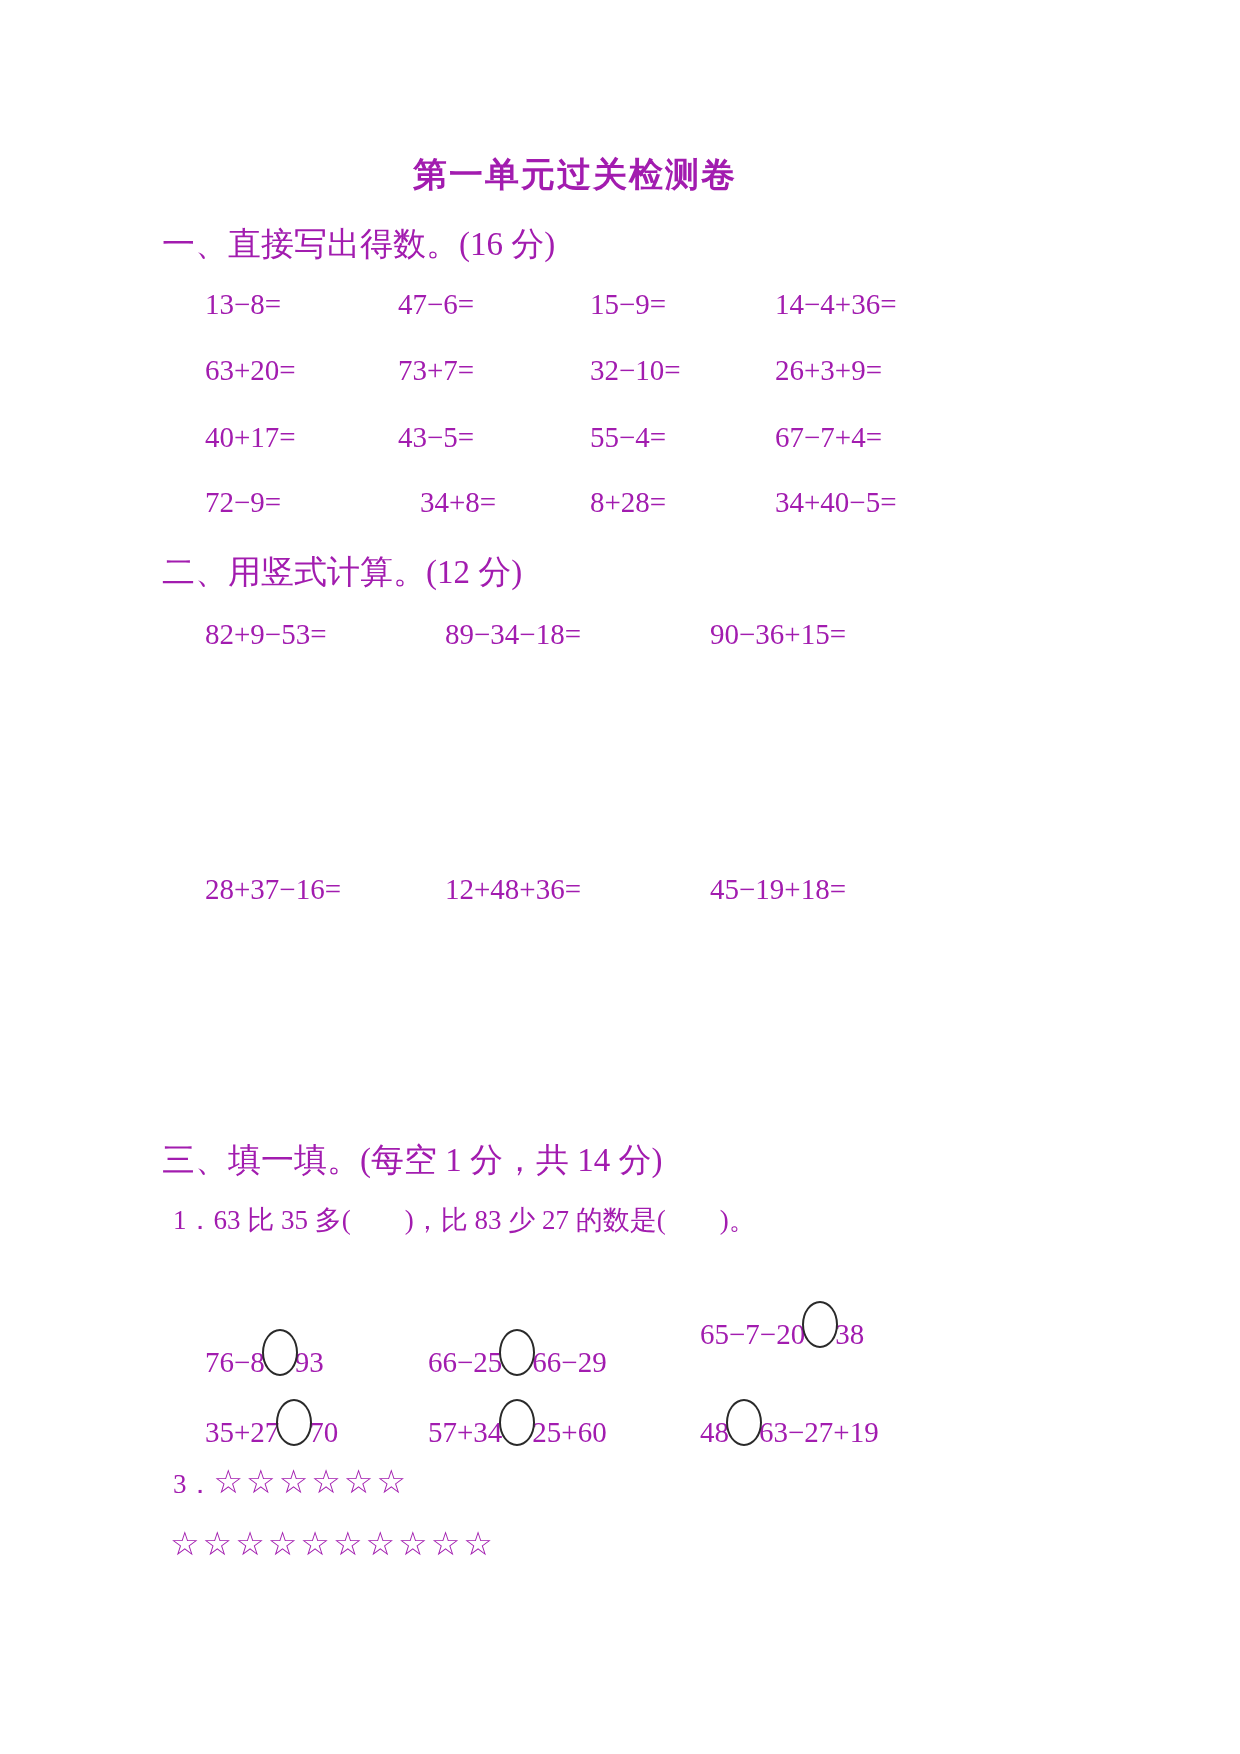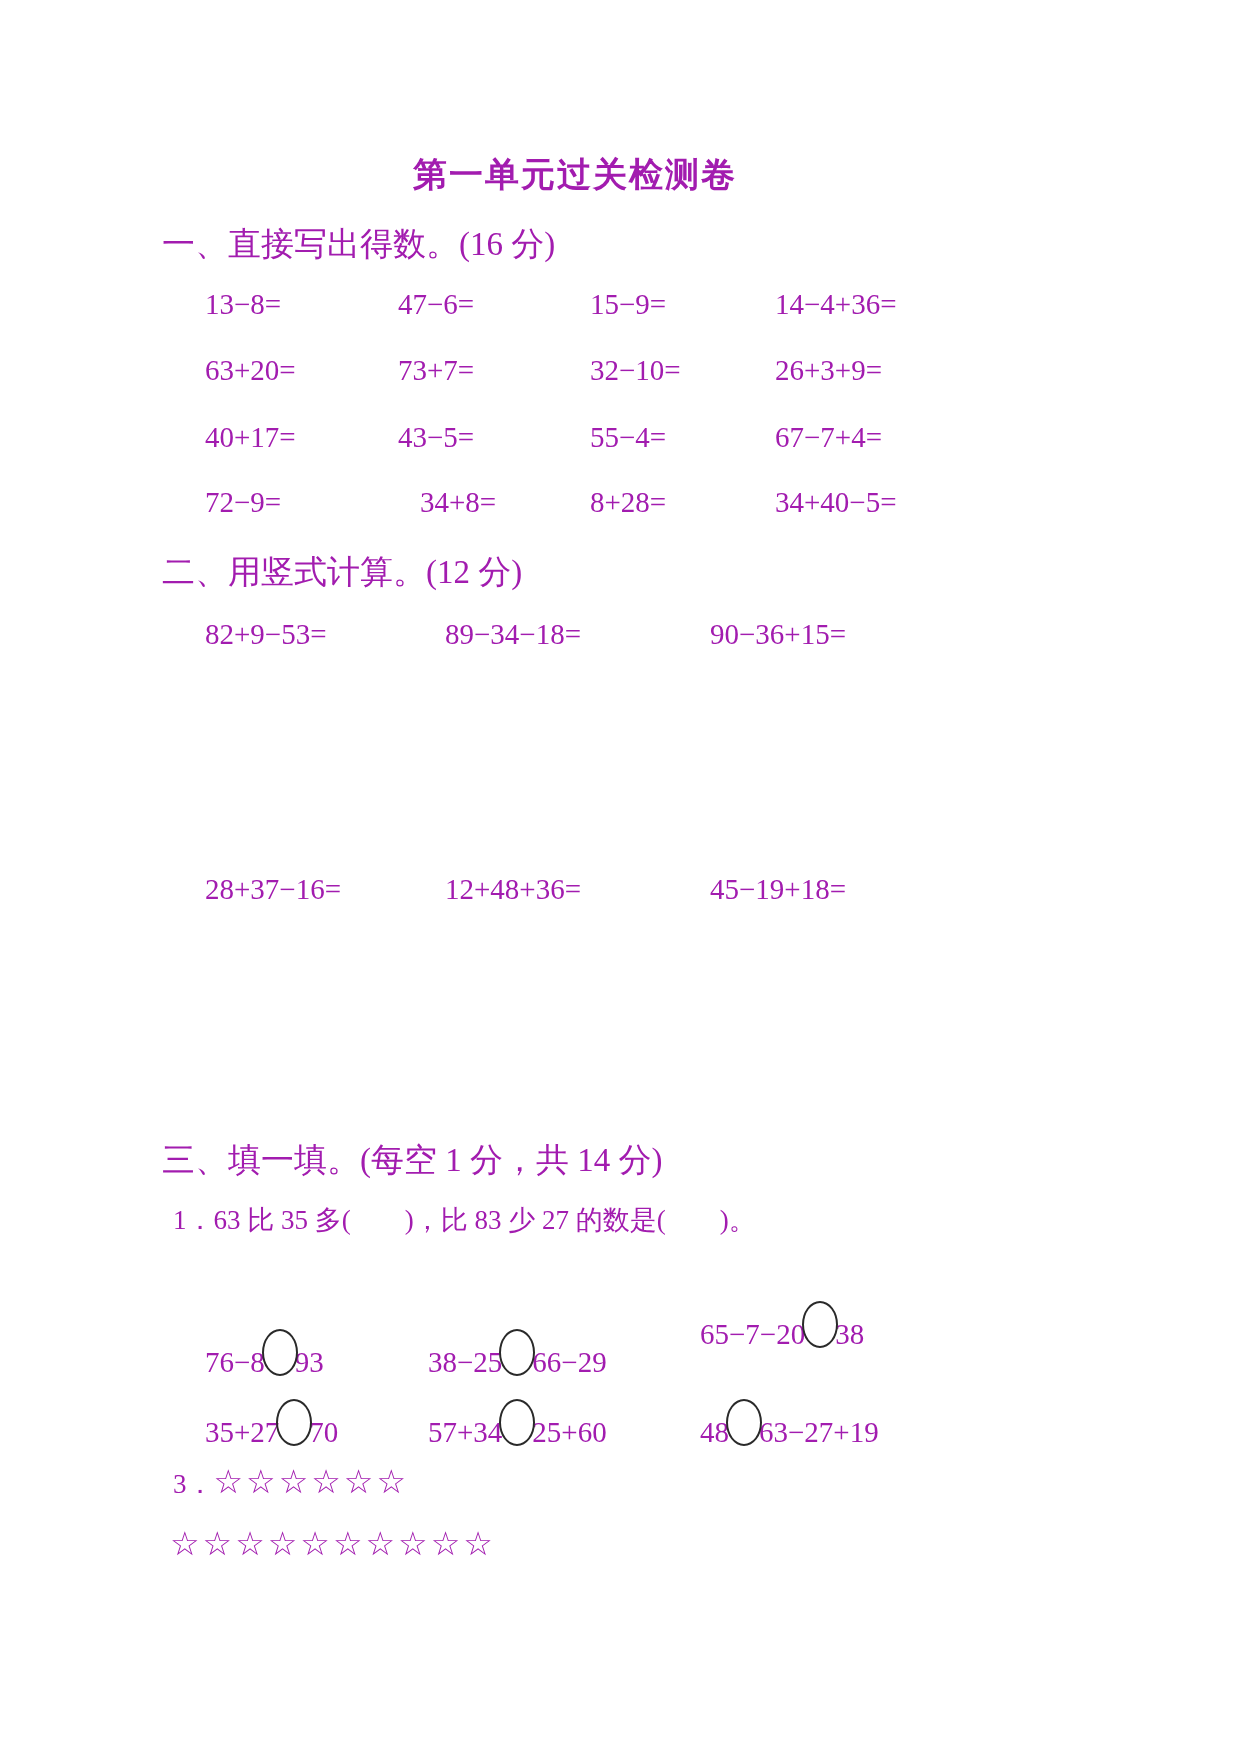--- a/index.html
+++ b/index.html
@@ -89,21 +89,21 @@
 
   <div class="abs sec-head" style="top:1138px">三、填一填。(每空 1 分，共 14 分)</div>
 
   <div class="abs itemline" style="top:1202px">1．63 比 35 多(　　)，比 83 少 27 的数是(　　)。</div>
 
 
   <div class="abs cell" style="left:205px;top:1342px">
     <span>76−8</span><span class="circle"></span><span>93</span>
   </div>
   <div class="abs cell" style="left:428px;top:1342px">
-    <span>38−25</span><span class="circle"></span><span>66−29</span>
+    <span>66−25</span><span class="circle"></span><span>66−29</span>
   </div>
   <div class="abs cell" style="left:700px;top:1314px">
     <span>65−7−20</span><span class="circle"></span><span>38</span>
   </div>
 
   <div class="abs cell" style="left:205px;top:1412px">
     <span>35+27</span><span class="circle"></span><span>70</span>
   </div>
   <div class="abs cell" style="left:428px;top:1412px">
     <span>57+34</span><span class="circle"></span><span>25+60</span>

